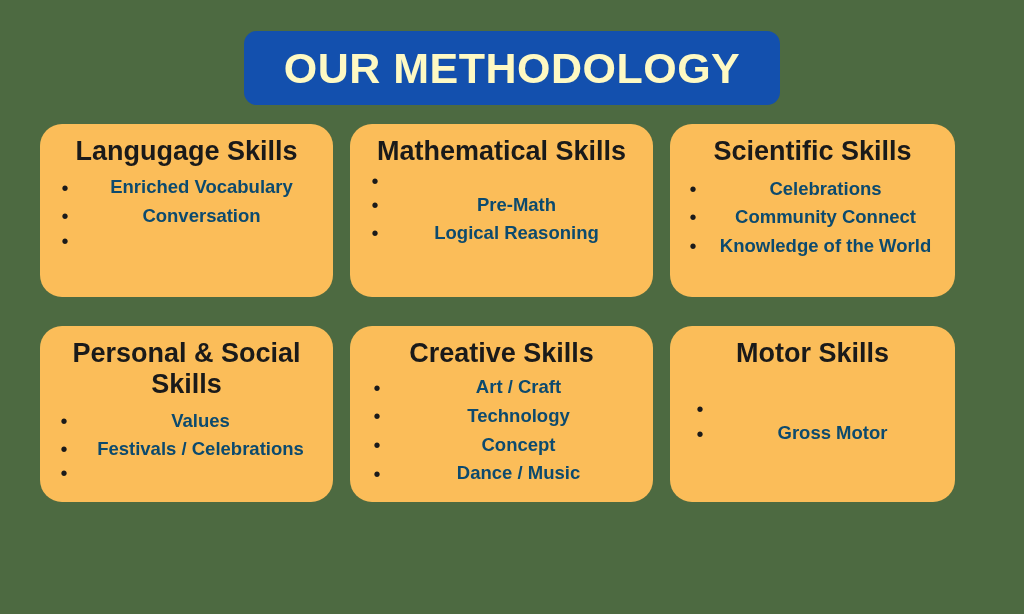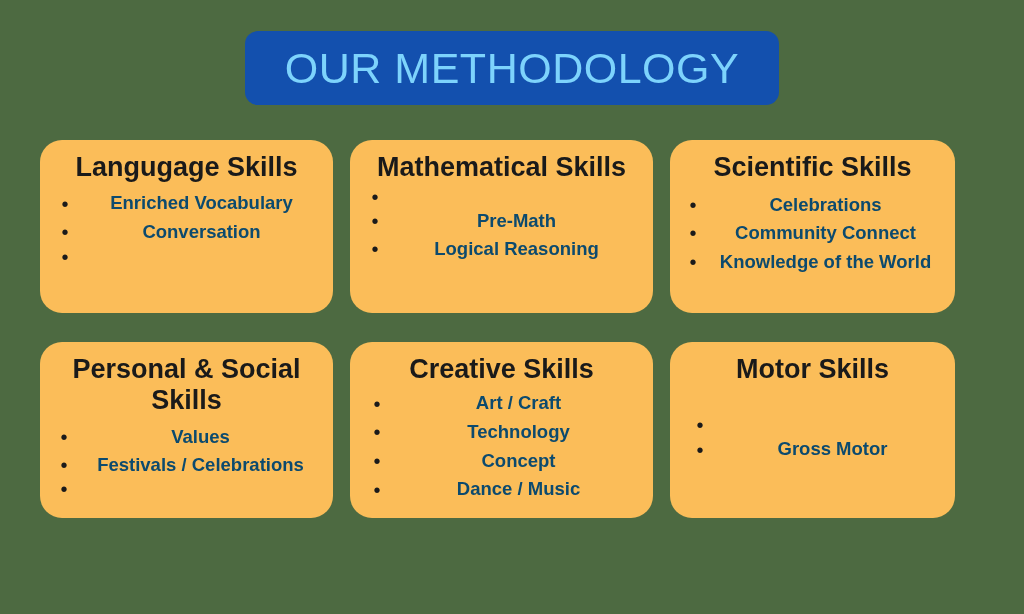--- a/index.html
+++ b/index.html
@@ -36,34 +36,34 @@
     background: #1350ae;
     border-radius: 13px;
     height: 74px;
     padding: 0 40px;
     display: flex;
     align-items: center;
     justify-content: center;
     box-sizing: border-box;
   }
   .banner-title {
-    color: #7dd3fc;
+    color: #fef9c3;
     font-size: 43px;
-    font-weight: normal;
+    font-weight: bold;
     letter-spacing: 0.5px;
     line-height: 1;
     white-space: nowrap;
     font-family: "Liberation Sans", sans-serif;
   }
 
   
   .grid {
     position: absolute;
     left: 40px;
-    top: 140px;
+    top: 124px;
     width: 915px;
     display: grid;
     grid-template-columns: 293px 303px 285px;
     grid-template-rows: 173px 176px;
     column-gap: 17px;
     row-gap: 29px;
   }
 
   .card {
     background: #fbbd59;

